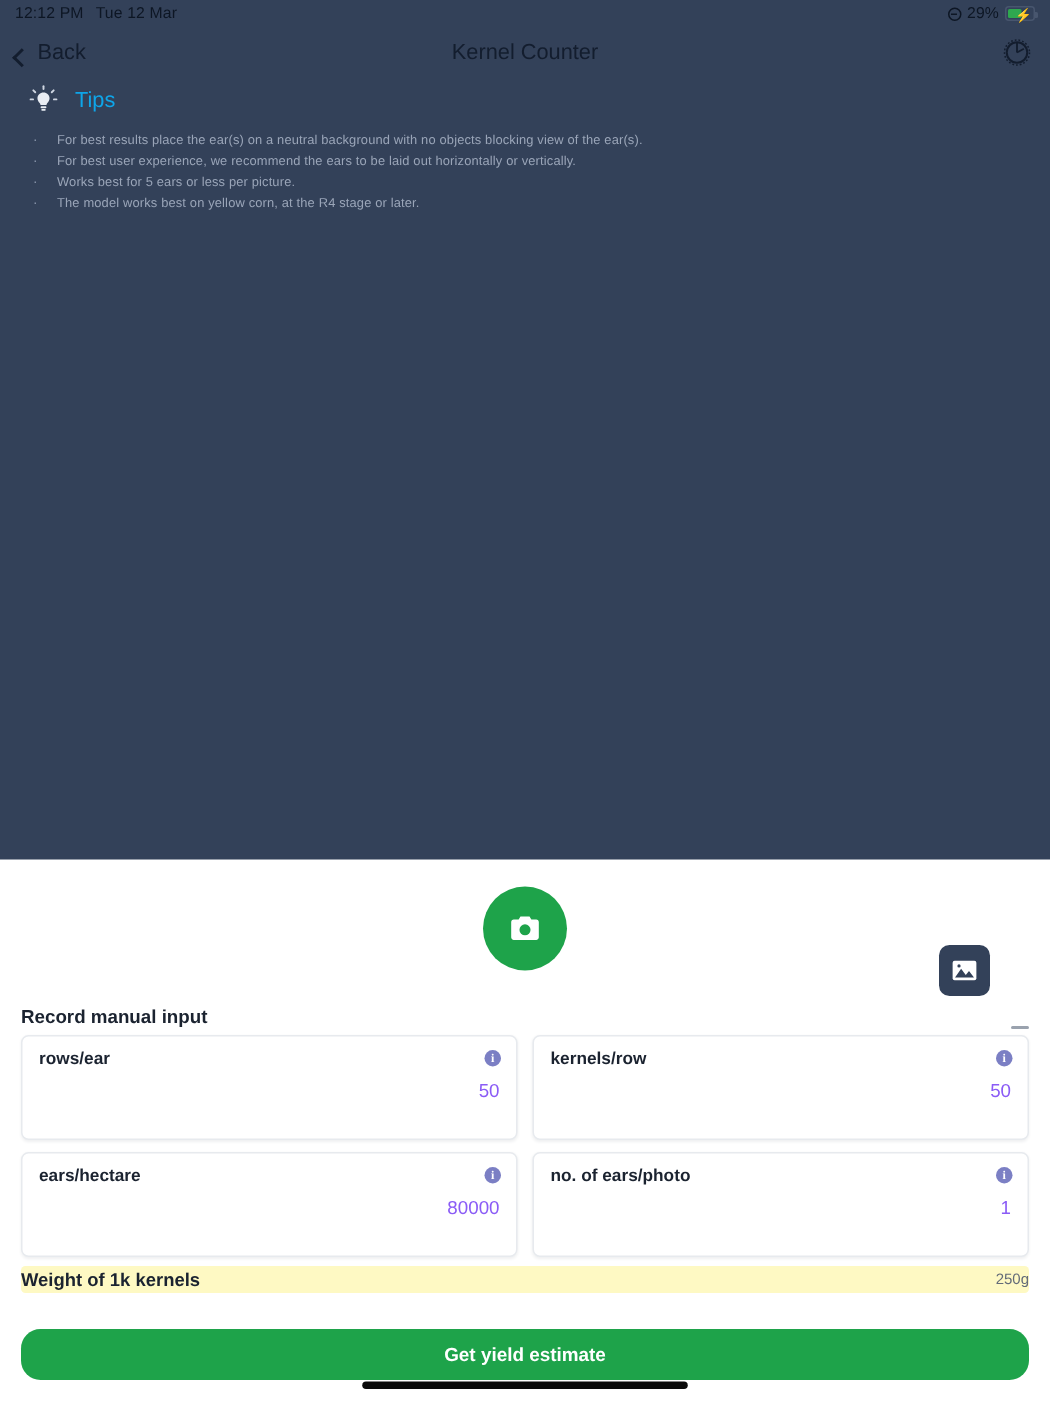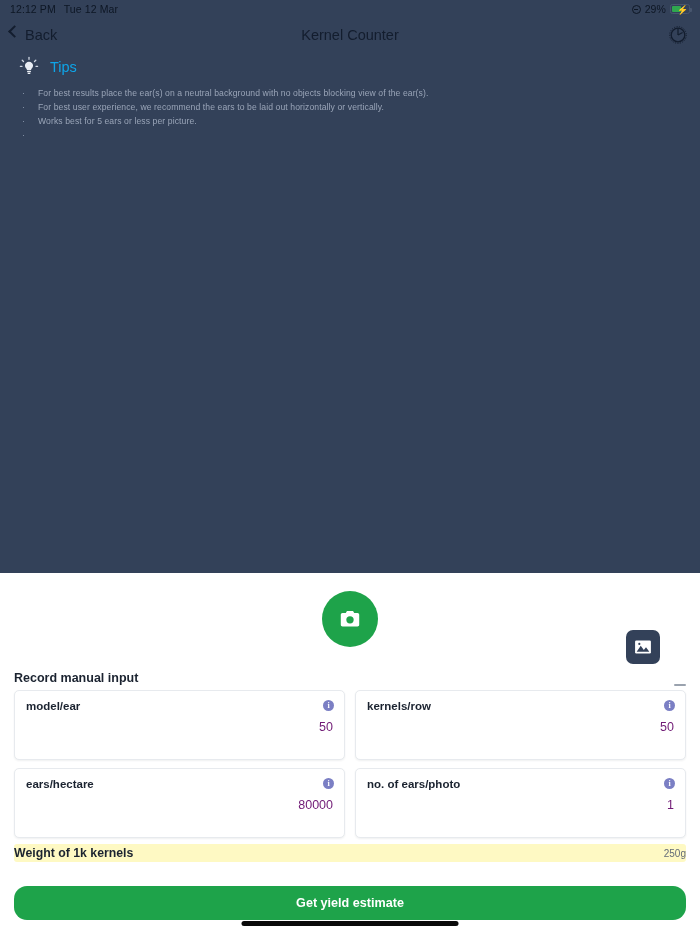--- a/index.html
+++ b/index.html
@@ -89,21 +89,21 @@
     position: absolute;
     left: 0; top: 18px;
     width: 700px; height: 33px;
     display: flex;
     align-items: center;
   }
   .back-btn {
     position: absolute;
     left: 10px;
     display: flex;
-    align-items: flex-start;
+    align-items: flex-end;
     gap: 6px;
     cursor: pointer;
     color: #131d2e;
   }
   .chev-left {
     width: 9px; height: 9px;
     border-left: 2px solid #131d2e;
     border-bottom: 2px solid #131d2e;
     transform: rotate(45deg);
     display: inline-block;
@@ -267,21 +267,21 @@
     text-align: center;
     font-weight: bold;
     font-family: "Liberation Serif", serif;
     cursor: pointer;
   }
   .card-value {
     position: absolute;
     right: 11px;
     top: 29px;
     font-size: 12.5px;
-    color: #701a75;
+    color: #8b5cf6;
     text-align: right;
   }
 
   
   .weight-row {
     position: absolute;
     left: 14px;
     top: 196px;
     width: 672px;
     height: 18px;
@@ -393,20 +393,21 @@
       <div class="tip-row">
         <span class="tip-bullet">·</span>
         <span class="tip-text">For best user experience, we recommend the ears to be laid out horizontally or vertically.</span>
       </div>
       <div class="tip-row">
         <span class="tip-bullet">·</span>
         <span class="tip-text">Works best for 5 ears or less per picture.</span>
       </div>
       <div class="tip-row">
         <span class="tip-bullet">·</span>
+        <span class="tip-text">The model works best on yellow corn, at the R4 stage or later.</span>
       </div>
     </div>
   </div>
 </div>
 
 <div class="fab-camera">
   <svg width="26" height="26" viewBox="0 0 24 24">
     <path d="M9.2 4.6h5.6l1.1 1.9h3.0c0.9 0 1.6 0.7 1.6 1.6v9.3c0 0.9-0.7 1.6-1.6 1.6H5.1c-0.9 0-1.6-0.7-1.6-1.6V8.1c0-0.9 0.7-1.6 1.6-1.6h3.0z" fill="#ffffff"></path>
     <circle cx="12" cy="12.8" r="3.4" fill="#1ea34a"></circle>
   </svg>
@@ -421,21 +422,21 @@
       <circle cx="7.6" cy="8.3" r="1.3" fill="#334159"></circle>
     </svg>
   </div>
 
   <div class="section-head">Record manual input</div>
   <div class="collapse-handle"></div>
 
   <div class="card-grid">
 
     <div class="input-card">
-      <div class="card-label">model/ear</div>
+      <div class="card-label">rows/ear</div>
       <div class="info-icon">i</div>
       <div class="card-value">50</div>
     </div>
 
     <div class="input-card">
       <div class="card-label">kernels/row</div>
       <div class="info-icon">i</div>
       <div class="card-value">50</div>
     </div>
 

